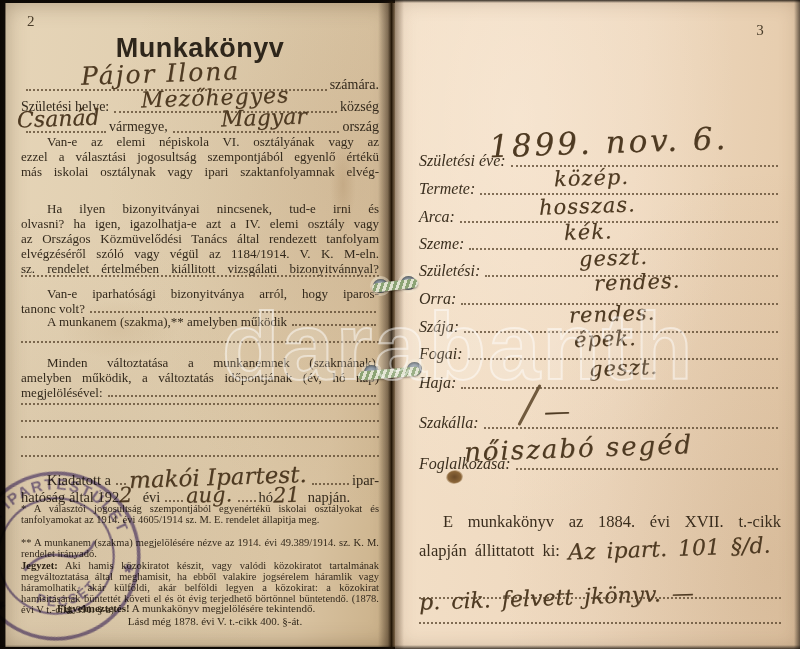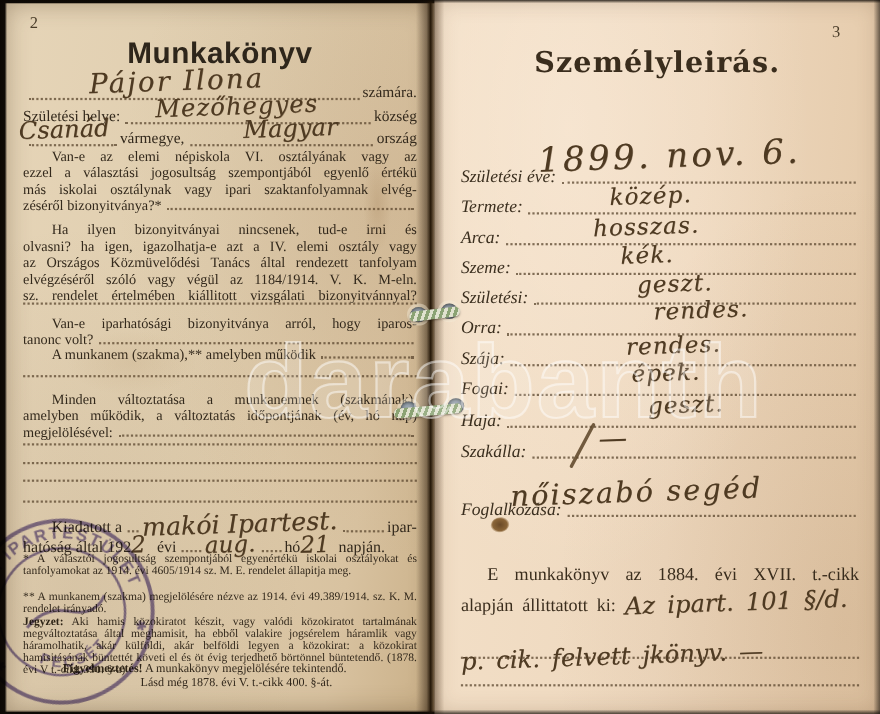--- a/index.html
+++ b/index.html
@@ -148,24 +148,20 @@
       <span>vármegye,</span>
       <span class="fill"></span>
       <span class="hw" id="lp-country">Magyar</span>
       <span>ország</span>
     </div>
 
     <div class="abs body-l" id="q1">
       <div class="jline ind">Van-e az elemi népiskola VI. osztályának vagy az</div>
       <div class="jline">ezzel a választási jogosultság szempontjából egyenlő értékü</div>
       <div class="jline">más iskolai osztálynak vagy ipari szaktanfolyamnak elvég-</div>
-      <div class="jrow">
-          <span>zéséről bizonyitványa?*</span>
-          <span class="fill"></span>
-        </div>
     </div>
 
     <div class="abs body-l" id="q2">
       <div class="jline ind">Ha ilyen bizonyitványai nincsenek, tud-e irni és</div>
       <div class="jline">olvasni? ha igen, igazolhatja-e azt a IV. elemi osztály vagy</div>
       <div class="jline">az Országos Közmüvelődési Tanács által rendezett tanfolyam</div>
       <div class="jline">elvégzéséről szóló vagy végül az 1184/1914. V. K. M-eln.</div>
       <div class="jline">sz. rendelet értelmében kiállitott vizsgálati bizonyitvánnyal?</div>
     </div>
     <div class="abs dotline" id="q2-dots"></div>
@@ -223,21 +219,20 @@
 
     <div class="abs small" id="fn1">* A választói jogosultság szempontjából egyenértékü iskolai osztályokat és tanfolyamokat az 1914. évi 4605/1914 sz. M. E. rendelet állapitja meg.</div>
     <div class="abs small" id="fn2">** A munkanem (szakma) megjelölésére nézve az 1914. évi 49.389/1914. sz. K. M. rendelet irányadó.</div>
     <div class="abs small" id="note"><b>Jegyzet:</b> <span>Aki hamis közokiratot készit, vagy valódi közokiratot tartalmának megváltoztatása által meghamisit, ha ebből valakire jogsérelem háramlik vagy háramolhatik, akár külföldi, akár belföldi legyen a közokirat: a közokirat hamisitásának büntettét követi el és öt évig terjedhető börtönnel büntetendő. (1878. évi V t.-cikk 391. §-a)</span></div>
     <div class="abs small" id="warning"><b>Figyelmeztetés!</b> <span>A munkakönyv megjelölésére tekintendő.</span></div>
     <div class="abs small" id="see-also">Lásd még 1878. évi V. t.-cikk 400. §-át.</div>
   </div>
 
   <div id="page-right" class="page">
     <div class="abs pagenum" id="rp-num">3</div>
-    <div class="abs" id="rp-title">Személyleirás.</div>
 
     <div class="frow" style="top:146px;">
       <span class="flabel">Születési éve:</span>
       <span class="fill"></span>
       <span class="hw fval" id="fv0">1899. nov. 6.</span>
     </div>
     <div class="frow" style="top:174px;justify-content:center;">
       <span class="flabel">Termete:</span>
       <span class="fill"></span>
       <span class="hw fval" id="fv1">közép.</span>
@@ -270,21 +265,21 @@
     <div class="frow" style="top:339px;">
       <span class="flabel">Fogai:</span>
       <span class="fill"></span>
       <span class="hw fval" id="fv7">épek.</span>
     </div>
     <div class="frow" style="top:368px;">
       <span class="flabel">Haja:</span>
       <span class="fill"></span>
       <span class="hw fval" id="fv8">geszt.</span>
     </div>
-    <div class="frow" style="top:396px;">
+    <div class="frow" style="top:408px;">
       <span class="flabel">Szakálla:</span>
       <span class="fill"></span>
       <span class="hw fval" id="fv9">—</span>
     </div>
     <div class="frow" style="top:449px;">
       <span class="flabel">Foglalkozása:</span>
       <span class="fill"></span>
       <span class="hw fval" id="fv11">nőiszabó segéd</span>
     </div>
 

